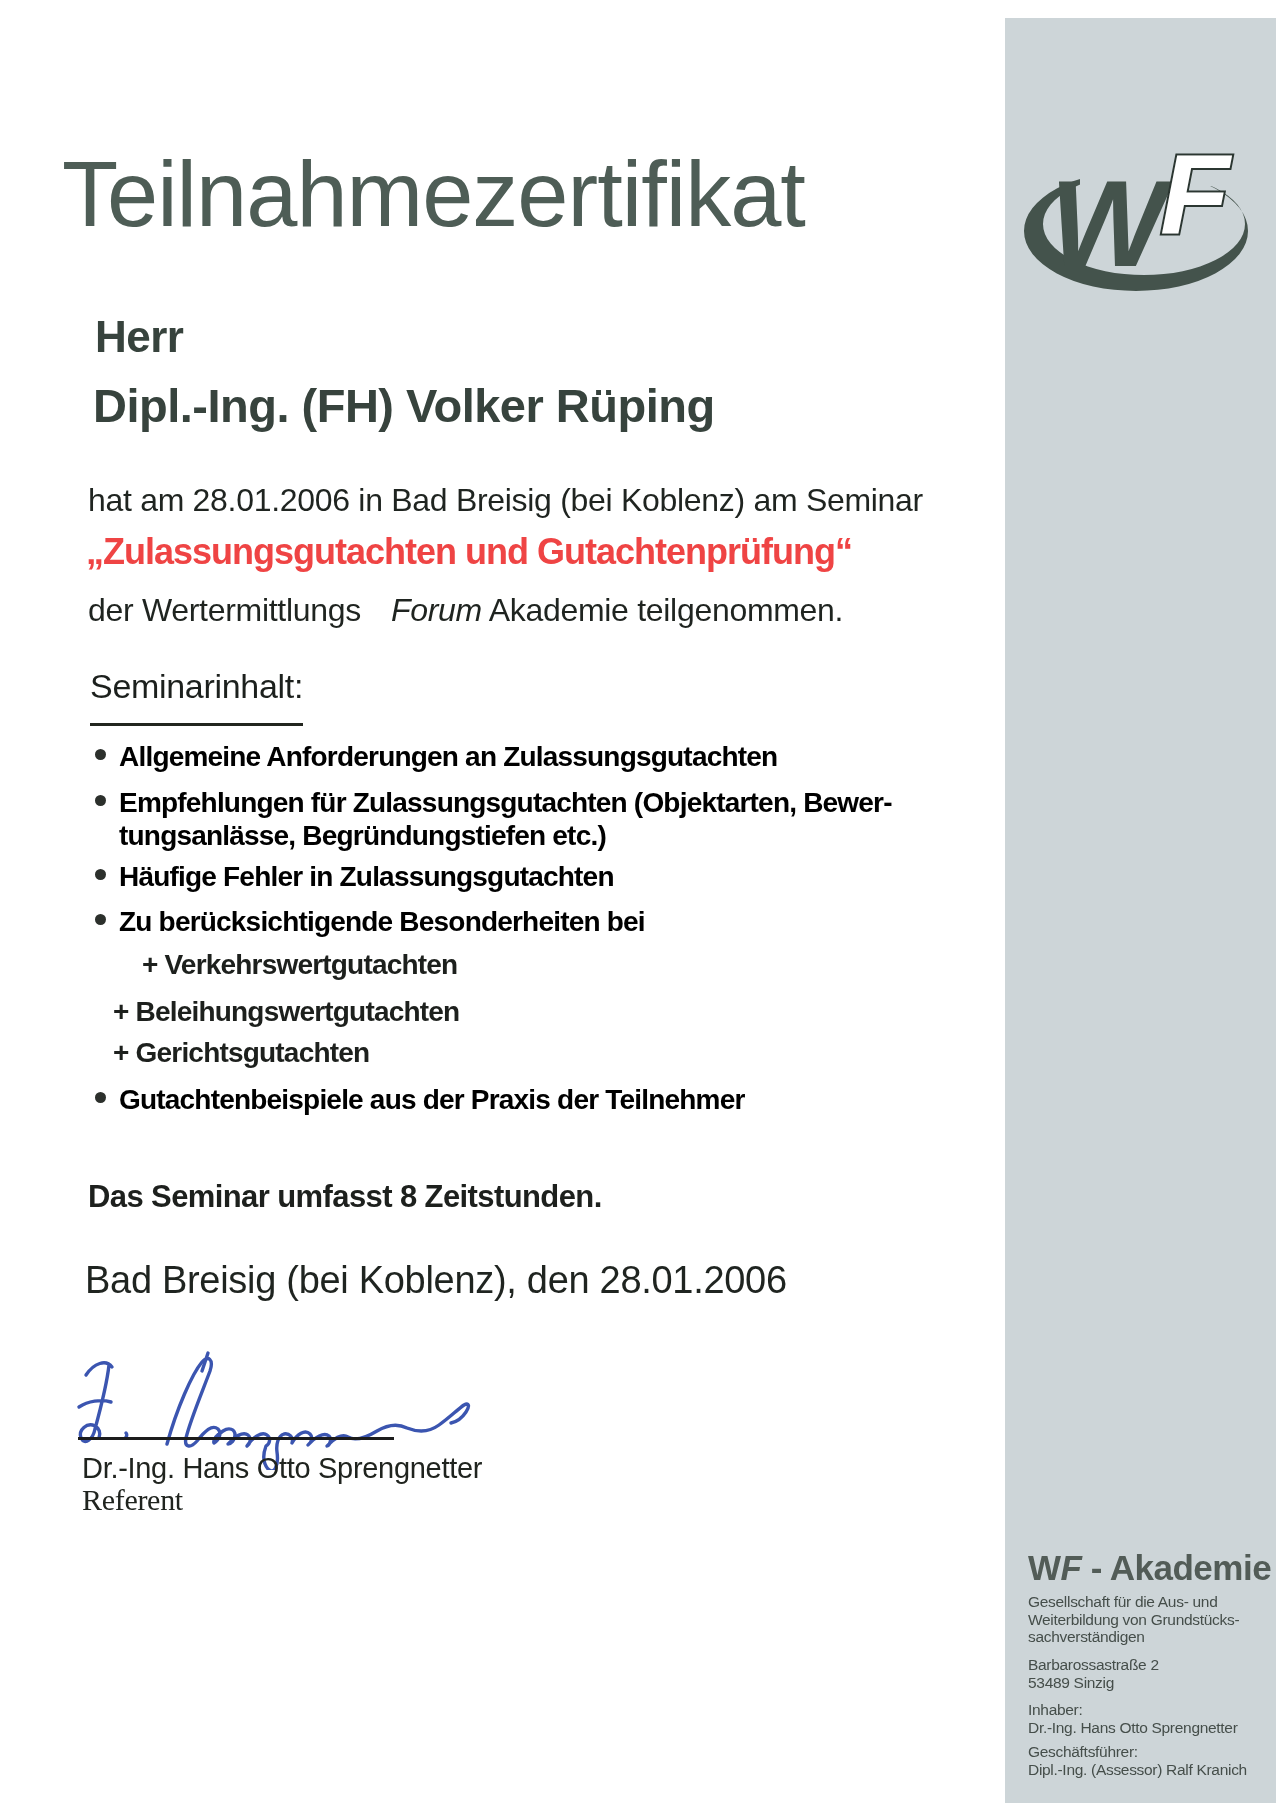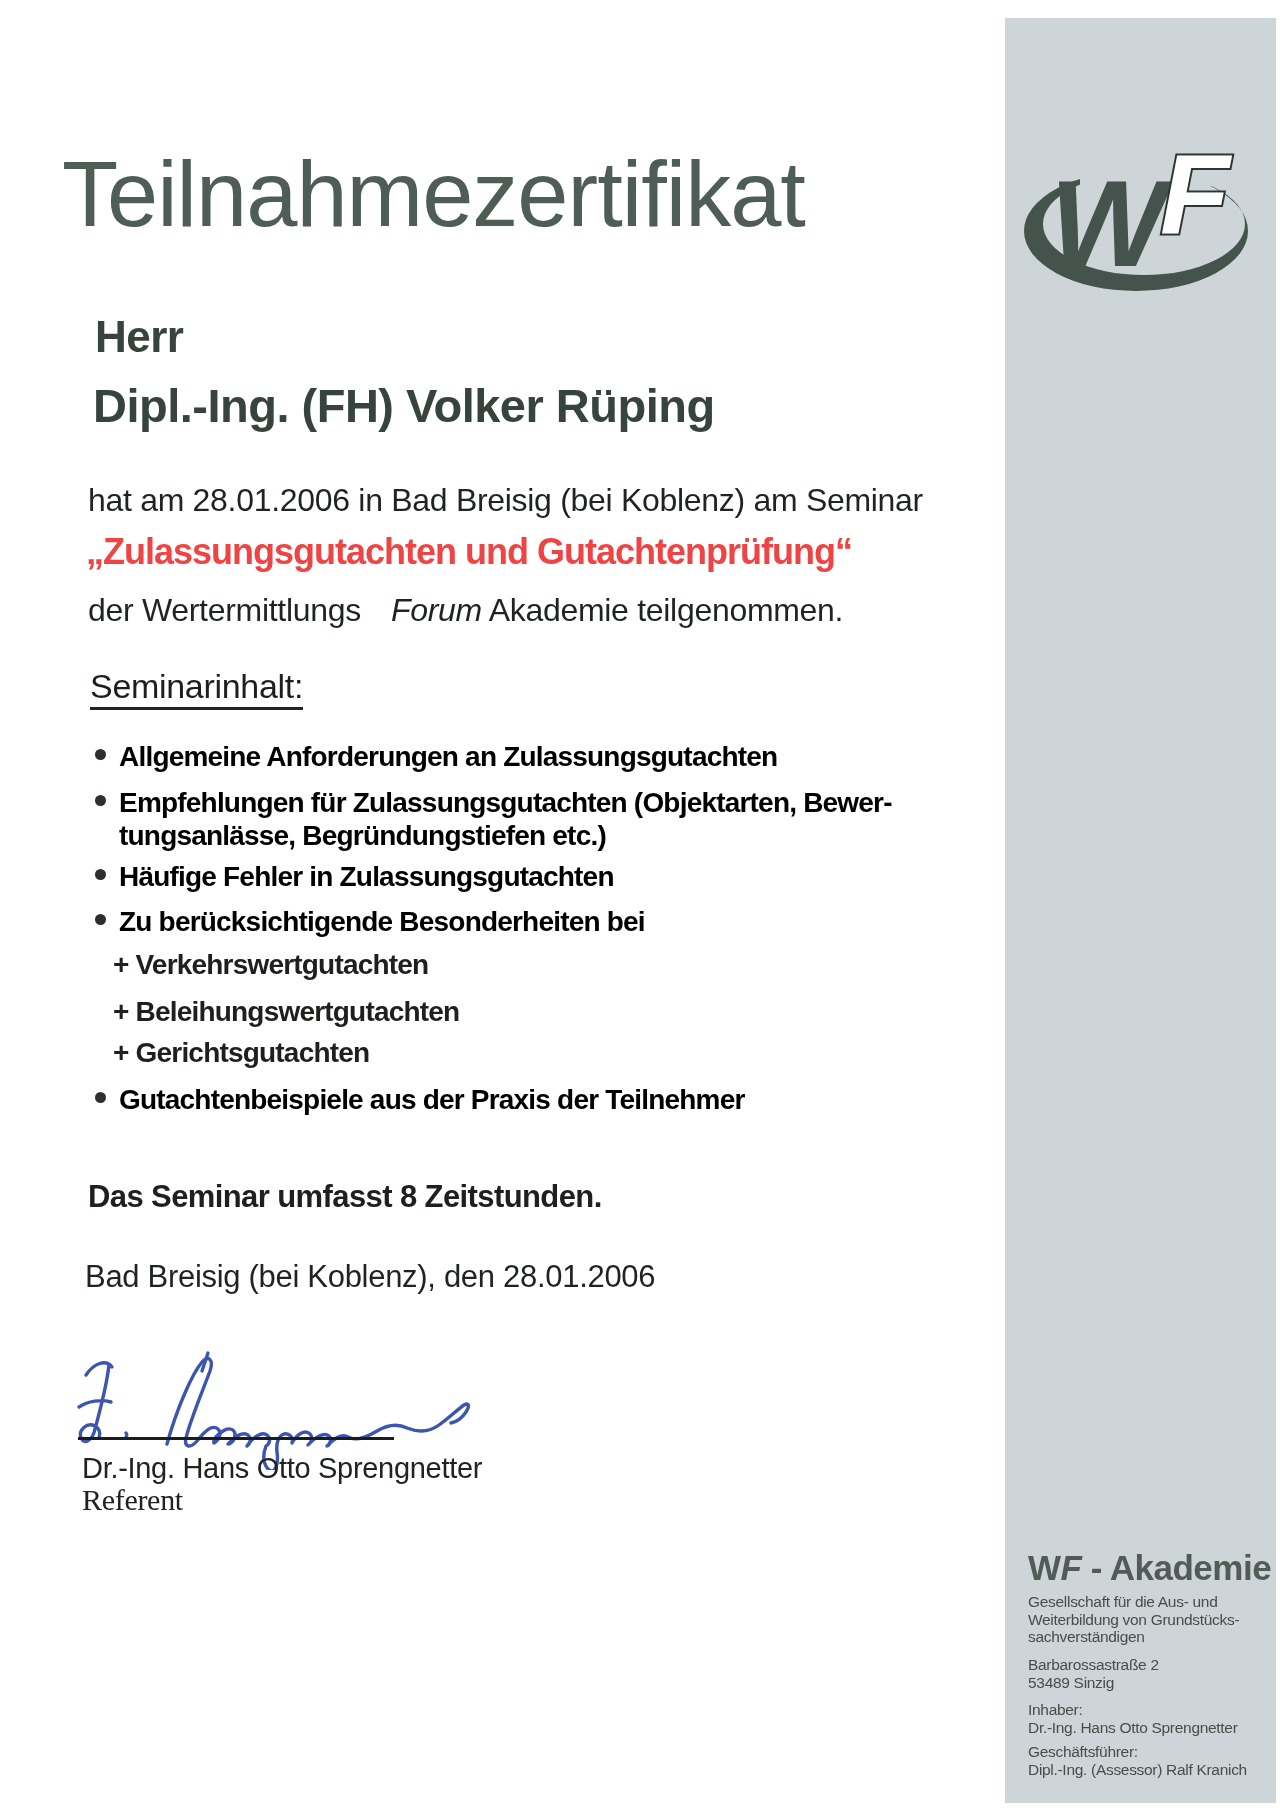--- a/index.html
+++ b/index.html
@@ -52,21 +52,21 @@
     left:88px;top:592px;
     font-size:32px;color:#1f2420;letter-spacing:-0.3px;white-space:nowrap;
   }
   .outro-line .it{font-style:italic;margin-left:30px;}
 
   .content-heading{
     left:90px;top:667px;
     font-size:34px;color:#1c201d;letter-spacing:-0.3px;
   }
   .content-heading span{
-    display:inline-block;border-bottom:3px solid #22261f;padding-bottom:1px;
+    display:inline-block;border-bottom:3px solid #22261f;padding-bottom:17px;
   }
 
   
   .b-item{
     left:95px;
     font-size:28px;font-weight:bold;color:#000000;
     letter-spacing:-0.8px;line-height:33px;
     padding-left:24px;white-space:nowrap;
   }
   .b-item .dot{
@@ -81,21 +81,21 @@
     letter-spacing:-0.8px;line-height:33px;white-space:nowrap;
   }
 
   .summary-line{
     left:88px;top:1179px;
     font-size:31px;font-weight:bold;color:#1d201d;
     letter-spacing:-0.6px;white-space:nowrap;
   }
   .date-line{
     left:85px;top:1259px;
-    font-size:31px;color:#1f2420;letter-spacing:-0.3px;white-space:nowrap;
+    font-size:38px;color:#1f2420;letter-spacing:-0.3px;white-space:nowrap;
   }
 
   
   .signature-svg{left:66px;top:1345px;}
   .sig-line{
     left:78px;top:1437px;width:316px;height:3px;background:#1c1c1c;
   }
   .sig-name{
     left:82px;top:1452px;
     font-size:29px;color:#20241f;letter-spacing:-0.3px;white-space:nowrap;
@@ -159,21 +159,21 @@
     <div>tungsanlässe, Begründungstiefen etc.)</div>
   </div>
   <div class="abs b-item" style="top:905px;">
     <span class="dot"></span>
     <span>Zu berücksichtigende Besonderheiten bei</span>
   </div>
   <div class="abs b-item" style="top:860px;">
     <span class="dot"></span>
     <span>Häufige Fehler in Zulassungsgutachten</span>
   </div>
-  <div class="abs s-item" style="top:948px;">+ Verkehrswertgutachten</div>
+  <div class="abs s-item" style="top:948px;margin-left:29px;">+ Verkehrswertgutachten</div>
   <div class="abs s-item" style="top:995px;">+ Beleihungswertgutachten</div>
   <div class="abs s-item" style="top:1036px;">+ Gerichtsgutachten</div>
   <div class="abs b-item" style="top:1083px;">
     <span class="dot"></span>
     <span>Gutachtenbeispiele aus der Praxis der Teilnehmer</span>
   </div>
 
   <div class="abs summary-line">Das Seminar umfasst 8 Zeitstunden.</div>
   <div class="abs date-line">Bad Breisig (bei Koblenz), den 28.01.2006</div>
 

